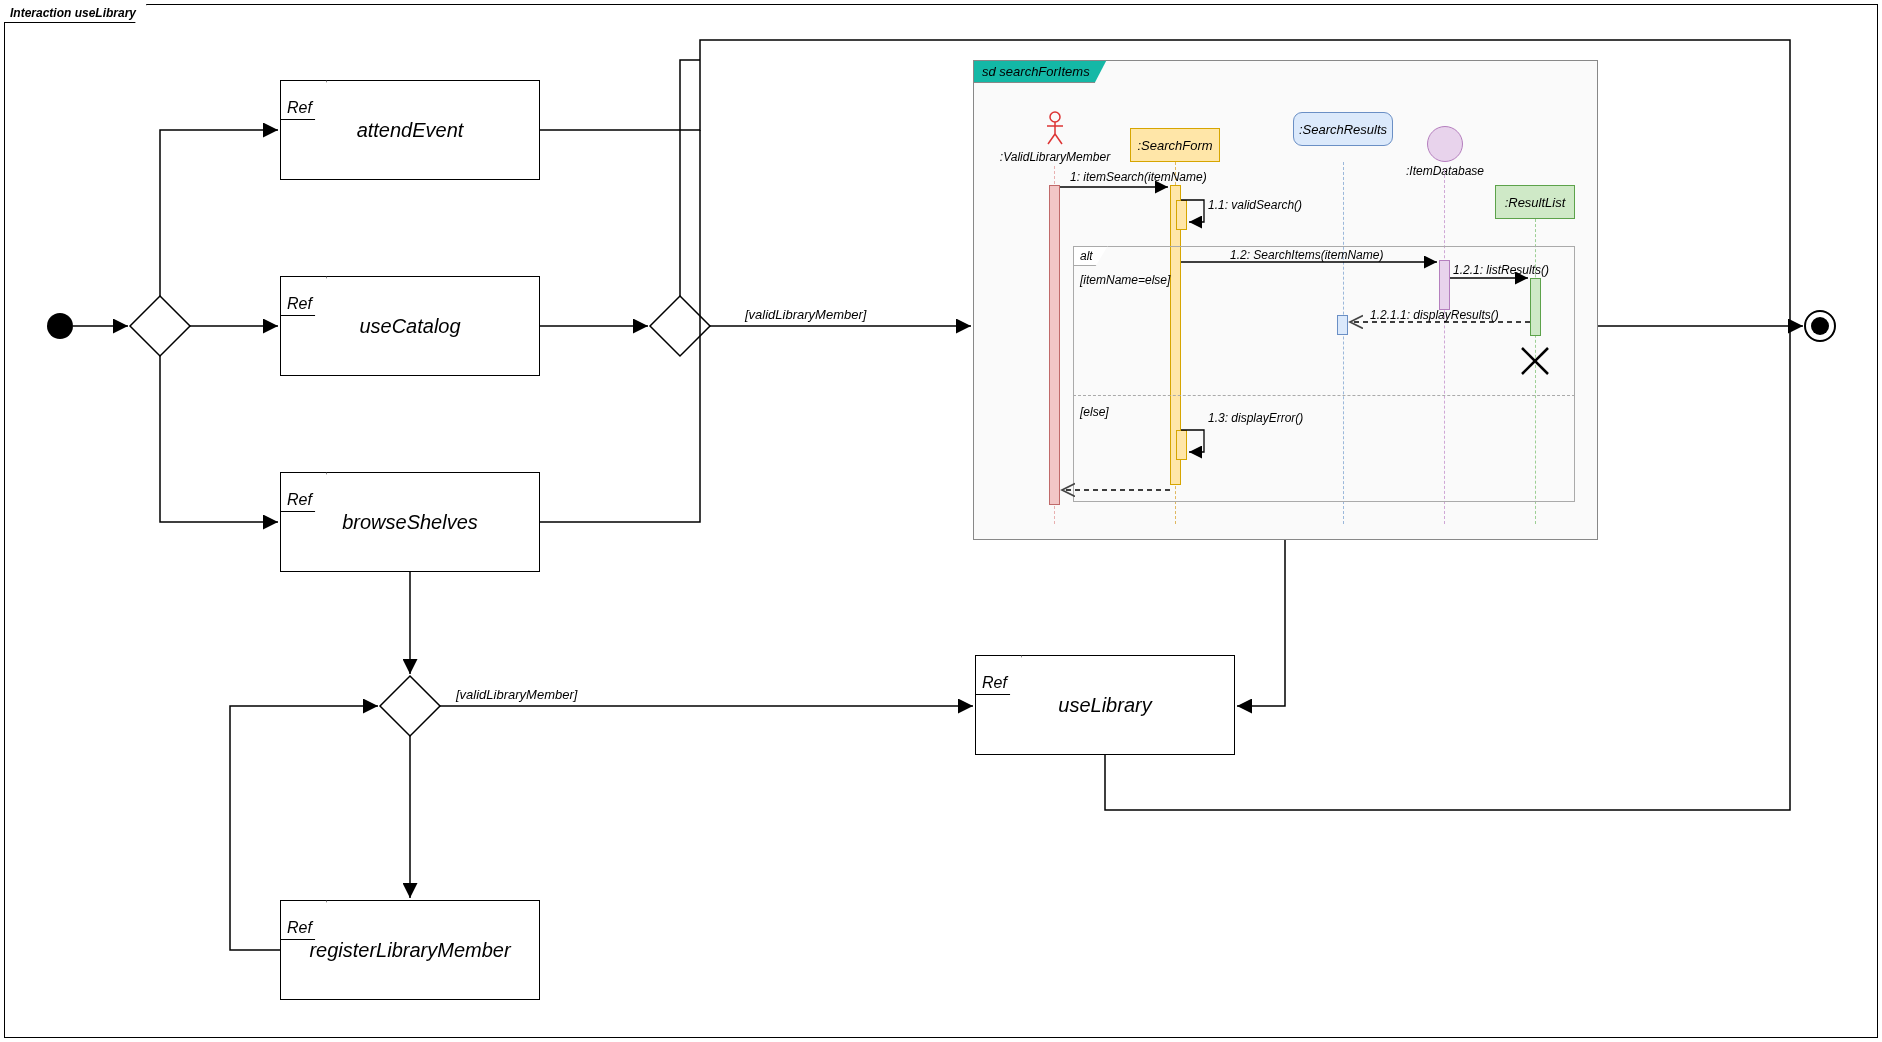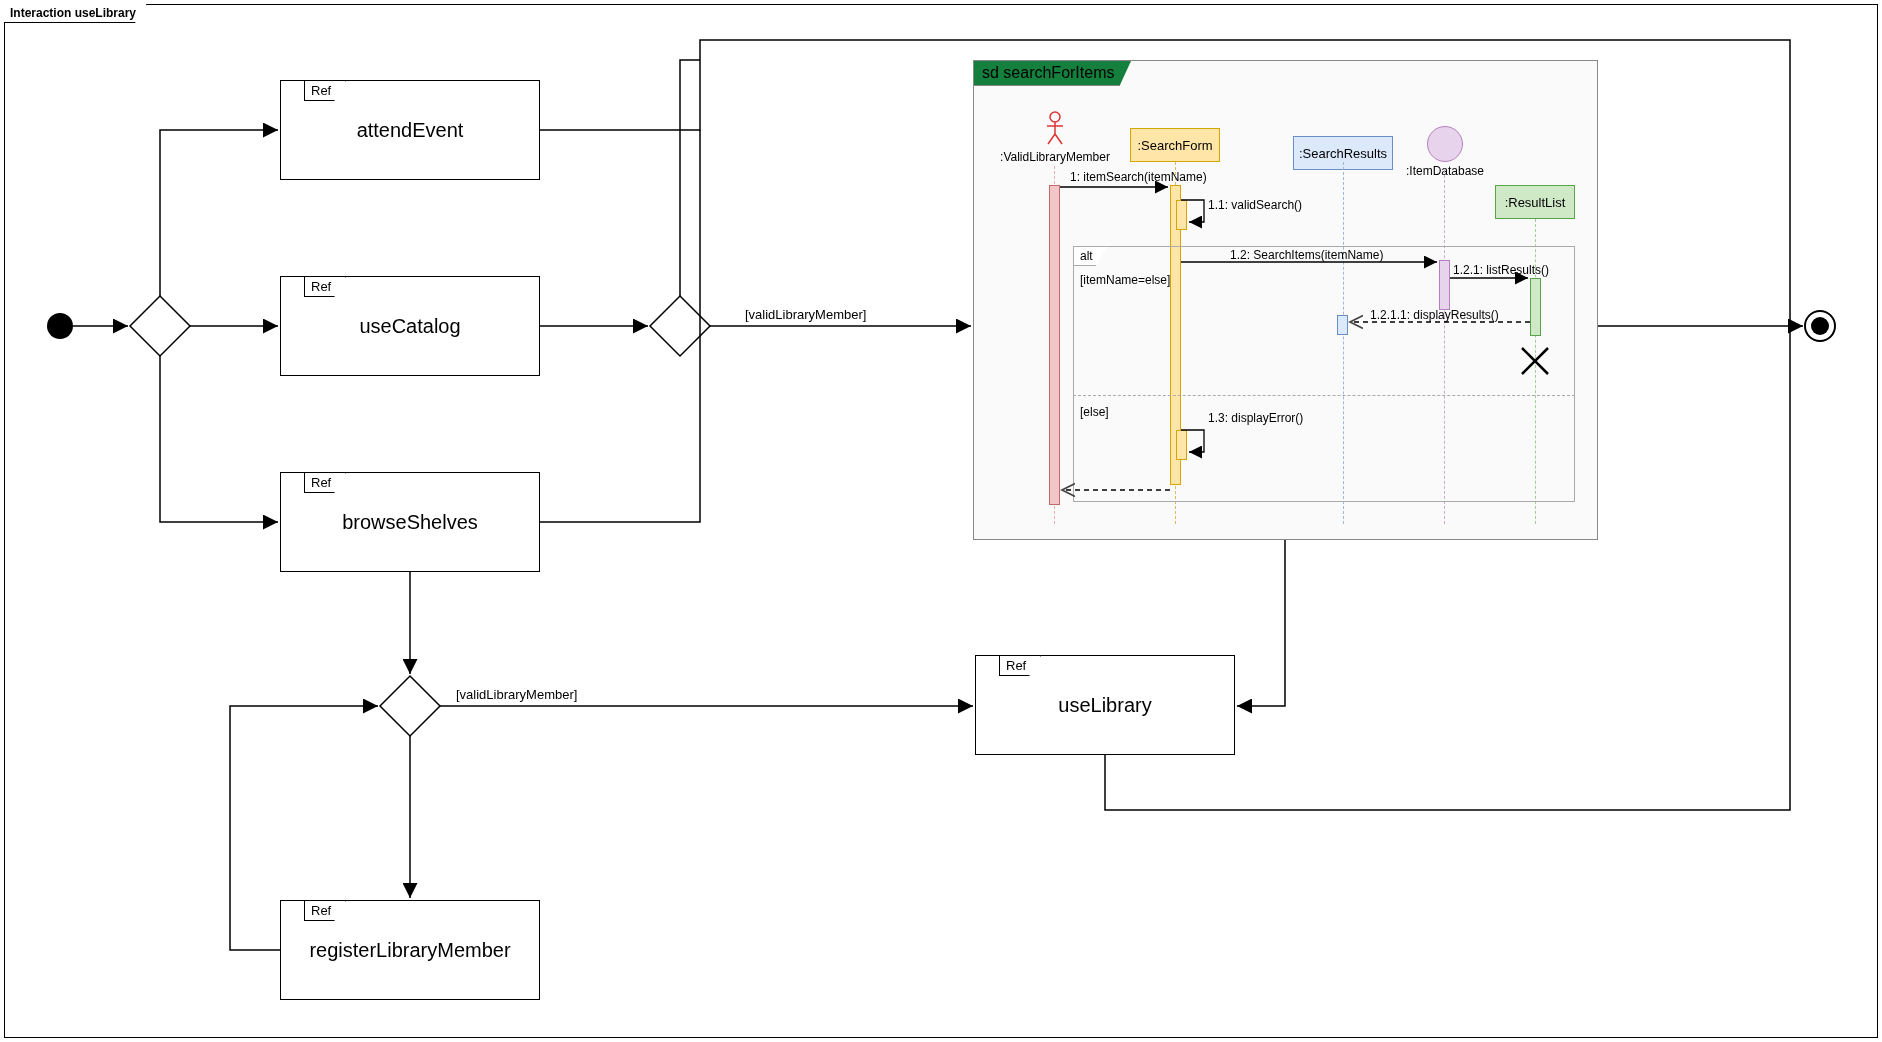--- a/index.html
+++ b/index.html
@@ -8,20 +8,21 @@
     width: 1882px;
     height: 1042px;
     font-family: Arial, Helvetica, sans-serif;
     background: #ffffff;
     font-size: 14px;
   }
   .canvas {
     position: relative;
     width: 1616px;
     height: 1042px;
+    font-style: italic;
   }
   .outer-frame {
     position: absolute;
     left: 4px;
     top: 4px;
     width: 1874px;
     height: 1034px;
     border: 1.5px solid #000;
     box-sizing: border-box;
   }
@@ -41,49 +42,48 @@
   .ref-box {
     position: absolute;
     border: 1.5px solid #000;
     background: #fff;
     box-sizing: border-box;
   }
   .ref-tab {
     position: absolute;
     left: -1px;
     top: -1px;
-    padding: 2px 14px 2px 6px;
+    padding: 18px 14px 2px 6px;
     background: #fff;
     border: 1.5px solid #000;
-    font-size: 13px;
+    font-size: 16px;
     clip-path: polygon(0 0, 100% 0, calc(100% - 12px) 100%, 0 100%);
-    margin-left: 24px;
   }
   .ref-label {
     position: absolute;
     left: 0; right: 0; top: 0; bottom: 0;
     display: flex;
     align-items: center;
     justify-content: center;
     font-size: 20px;
   }
   .sd-box {
     position: absolute;
     border: 1.5px solid #888;
     background: #fafafa;
     box-sizing: border-box;
   }
   .sd-tab {
     position: absolute;
     left: -1px;
     top: -1px;
     padding: 3px 16px 3px 8px;
-    background: #15803d;
+    background: #14b8a6;
     border: 1.5px solid #888;
-    font-size: 16px;
+    font-size: 13px;
     clip-path: polygon(0 0, 100% 0, calc(100% - 12px) 100%, 0 100%);
   }
   .lifeline-head {
     position: absolute;
     border: 1.5px solid #000;
     box-sizing: border-box;
     display: flex;
     align-items: center;
     justify-content: center;
     font-size: 13px;
@@ -172,21 +172,21 @@
       <line x1="12" y1="24" x2="5" y2="34" stroke="#d33" stroke-width="1.5"></line>
       <line x1="12" y1="24" x2="19" y2="34" stroke="#d33" stroke-width="1.5"></line>
     </svg>
   </div>
   <div class="small-label" style="position:absolute; left:990px; top:150px; width:130px; text-align:center;">:ValidLibraryMember</div>
 
   <div class="lifeline-head" style="left:1130px; top:128px; width:90px; height:34px; background:#ffe6a8; border-color:#d6a500;">
     <span>:SearchForm</span>
   </div>
 
-  <div class="lifeline-head" style="left:1293px; top:136px; width:100px; height:34px; background:#dbe9fb; border-color:#6a8fc5;">
+  <div class="lifeline-head" style="left:1293px; top:112px; width:100px; height:34px; background:#dbe9fb; border-color:#6a8fc5;border-radius:9px;">
     <span>:SearchResults</span>
   </div>
 
   <div style="position:absolute; left:1415px; top:126px; width:60px; height:42px;">
     <div style="width:34px; height:34px; background:#e8d3ec; border:1.5px solid #b57fbe; border-radius:50%; margin:0 auto;"></div>
   </div>
   <div class="small-label" style="position:absolute; left:1395px; top:164px; width:100px; text-align:center;">:ItemDatabase</div>
 
   <div class="lifeline-head" style="left:1495px; top:185px; width:80px; height:34px; background:#cfe9c7; border-color:#5ca24a;">
     <span>:ResultList</span>

